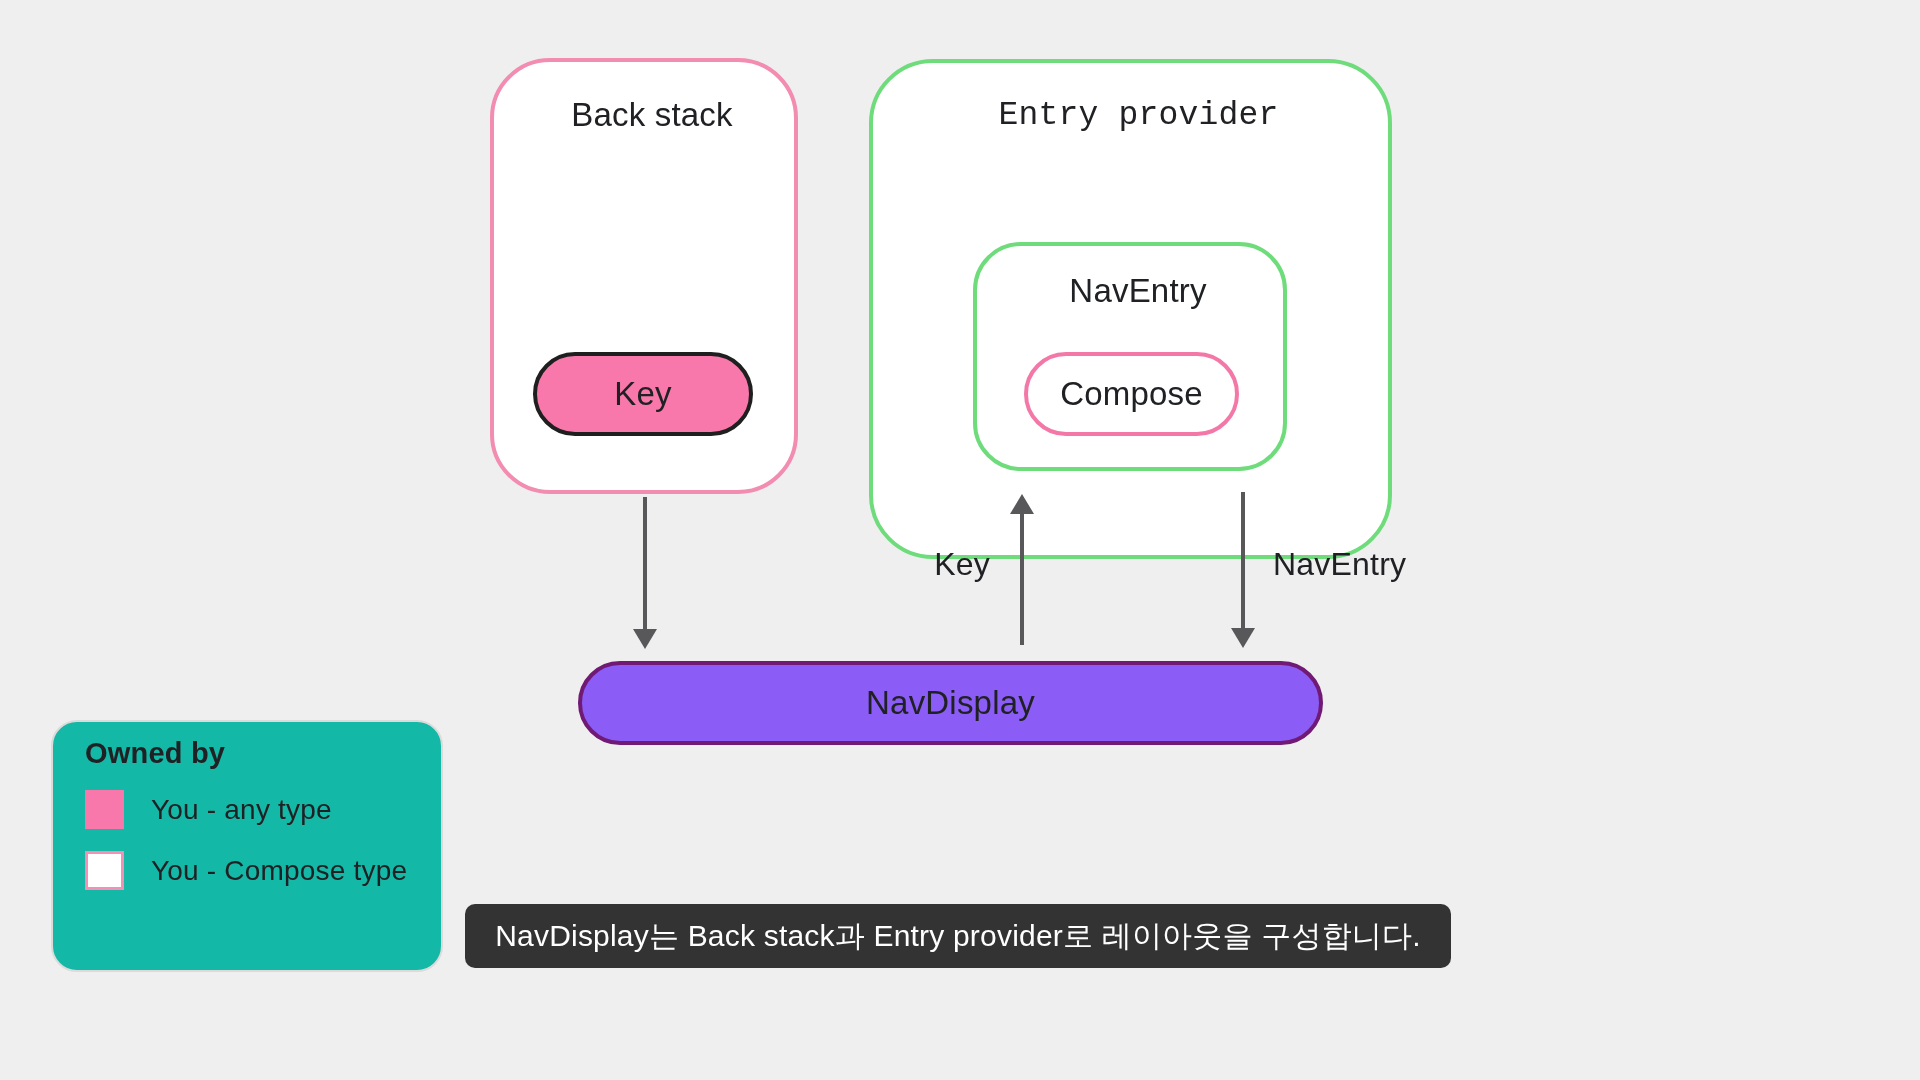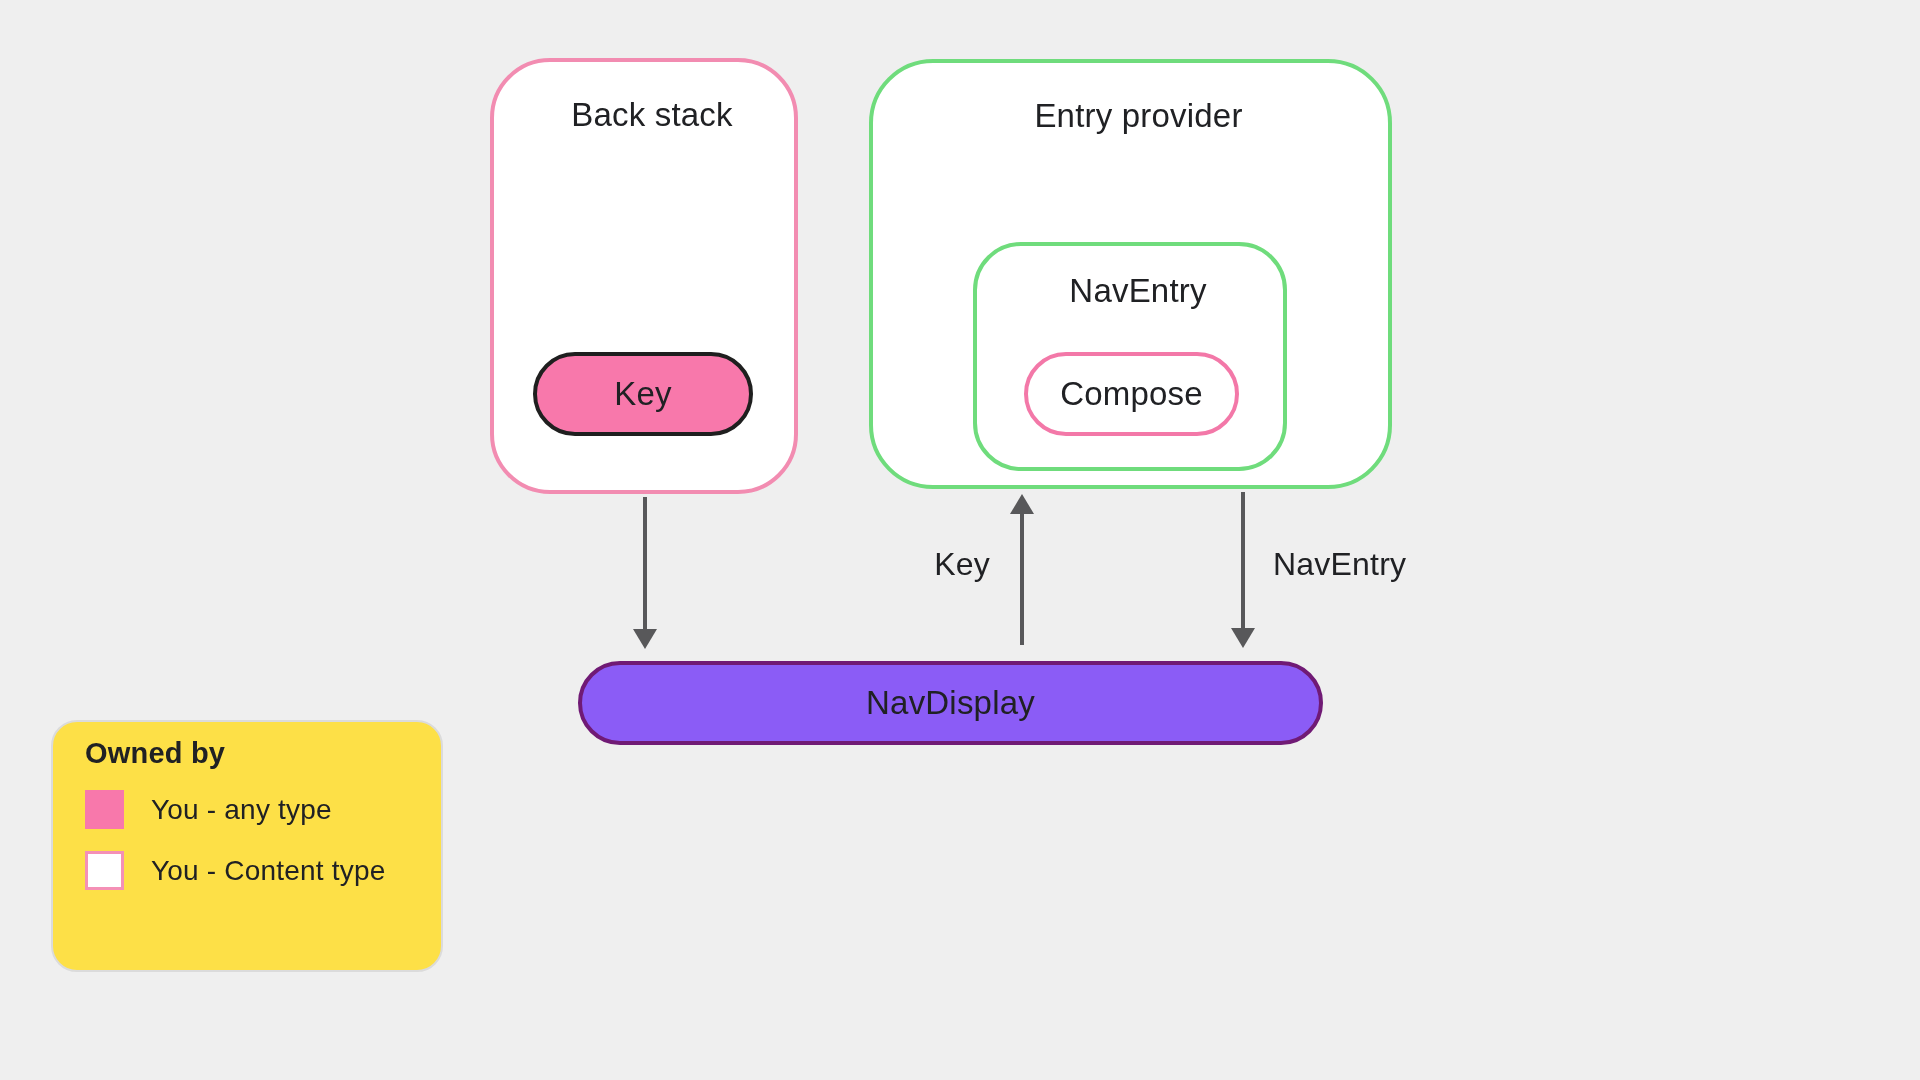--- a/index.html
+++ b/index.html
@@ -20,22 +20,22 @@
     font-weight: 500;
     letter-spacing: 0.2px;
     padding-left: 16px;
   }
   #back-stack {
     left: 490px; top: 58px; width: 308px; height: 436px;
     border: 4px solid #F28CB1; border-radius: 60px;
   }
   #back-stack .box-title { margin-top: 34px; }
   #entry-provider {
-    left: 869px; top: 59px; width: 523px; height: 430px;
-    border: 4px solid #6FDC7C; border-radius: 64px;
+    left: 869px; top: 59px; width: 523px; height: 500px;
+    border: 4px solid #6FDC7C; border-radius: 64px; font-family: Liberation Mono, monospace;
   }
   #entry-provider .box-title { margin-top: 34px; }
   #nav-entry {
     left: 973px; top: 242px; width: 314px; height: 229px;
     border: 4px solid #6FDC7C; border-radius: 48px;
   }
   #nav-entry .box-title { margin-top: 26px; }
 
   
   .pill {
@@ -80,21 +80,21 @@
     position: absolute;
     font-size: 32px; font-weight: 500; letter-spacing: 0.2px;
   }
   #key-arrow-label { left: 840px; top: 546px; width: 150px; text-align: right; }
   #naventry-arrow-label { left: 1273px; top: 546px; }
 
   
   #legend {
     position: absolute; left: 51px; top: 720px; width: 392px; height: 252px;
     box-sizing: border-box;
-    background: #fde047;
+    background: #14b8a6;
     border: 2px solid #DBDBDB; border-radius: 26px;
     padding: 15px 2px 0 32px;
   }
   #legend .legend-title {
     font-size: 29px; font-weight: 700; letter-spacing: 0.2px;
     margin-bottom: 20px;
   }
   .legend-item { display: flex; align-items: center; height: 39px; margin-bottom: 22px; }
   .swatch { width: 39px; height: 39px; box-sizing: border-box; flex: none; }
   .swatch.pink-fill    { background: #F878AB; }
@@ -146,18 +146,19 @@
   <div class="pill" id="nav-display">NavDisplay</div>
 
   <div id="legend">
     <div class="legend-title">Owned by</div>
     <div class="legend-item">
       <div class="swatch pink-fill"></div>
       <div class="legend-label">You - any type</div>
     </div>
     <div class="legend-item">
       <div class="swatch pink-outline"></div>
-      <div class="legend-label">You - Content type</div>
+      <div class="legend-label">You - Compose type</div>
     </div>
   </div>
 
+  <div id="caption">NavDisplay는 Back stack과 Entry provider로 레이아웃을 구성합니다.</div>
 
 </div>
 
 </body></html>

